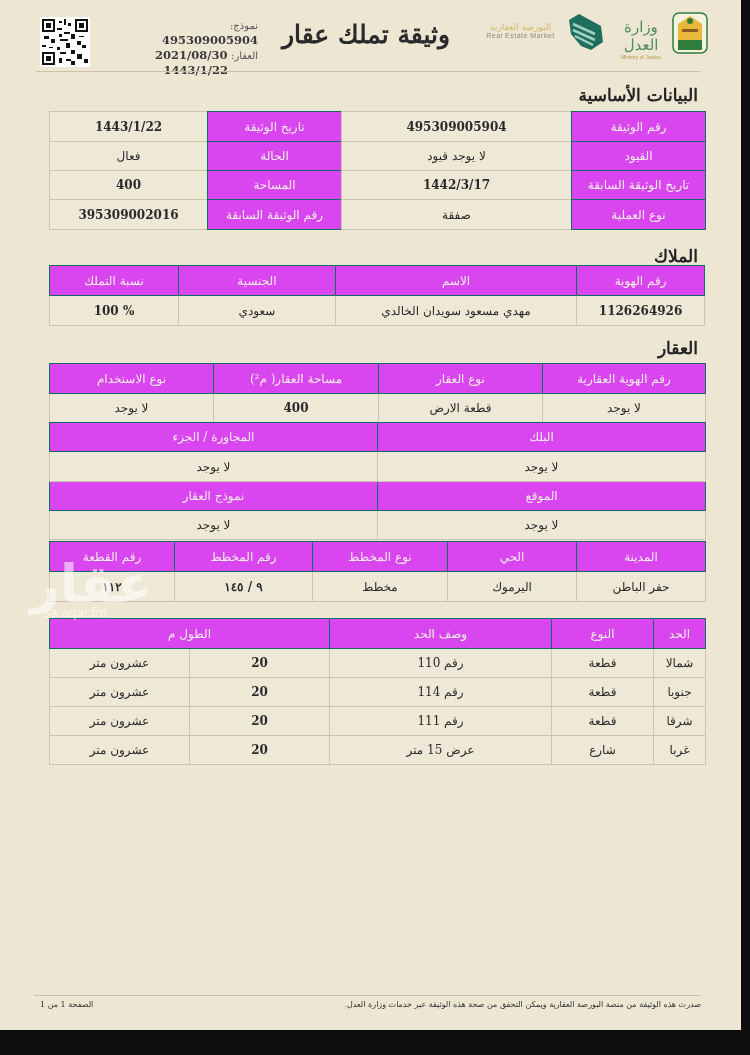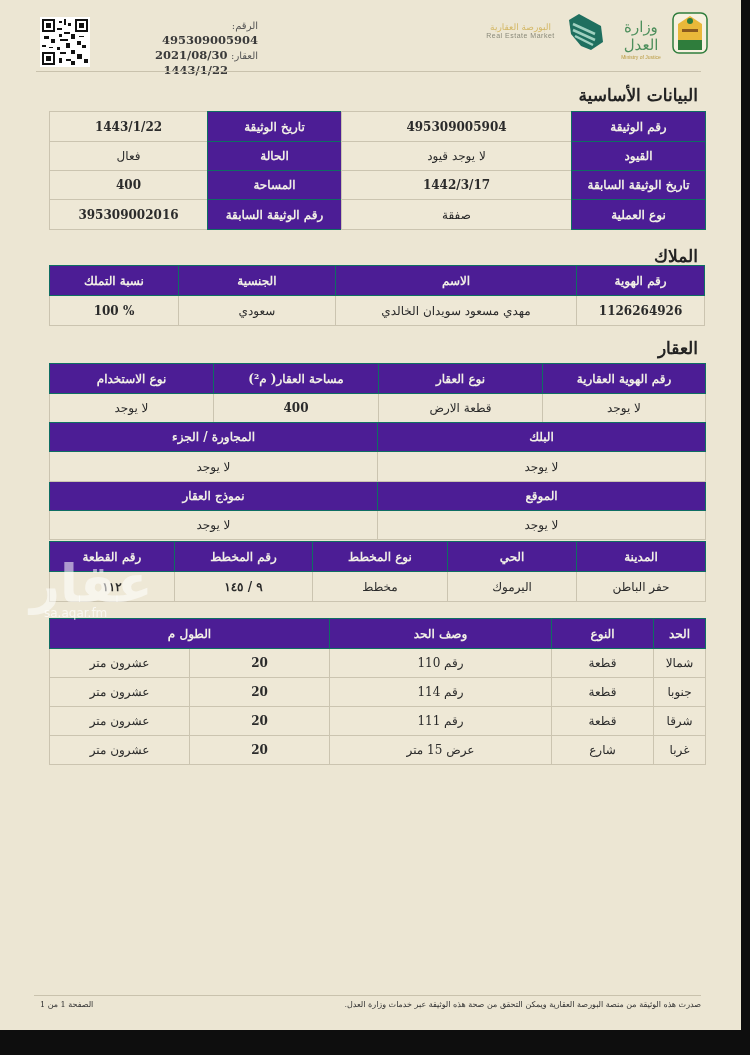--- a/index.html
+++ b/index.html
@@ -25,21 +25,21 @@
   .logo-mark { position: absolute; left: 565px; top: 12px; width: 42px; height: 40px; }
   .logo-moj-text { position: absolute; left: 612px; top: 18px; width: 58px; text-align: center; }
   .logo-moj-text .ar { font-size: 15px; color: #4d8f5c; font-weight: normal; }
   .logo-moj-text .en { font-family: "Liberation Sans", sans-serif; font-size: 5px; color: #b99a3f; }
   .logo-emblem { position: absolute; left: 672px; top: 12px; width: 36px; height: 42px; }
 
   
   .section-title { position: absolute; right: 43px; font-size: 17px; font-weight: bold; color: #232323; direction: rtl; }
   table { position: absolute; border-collapse: collapse; direction: rtl; table-layout: fixed; }
   td, th { border: 1px solid #cbc4b0; font-size: 12px; text-align: center; vertical-align: middle; color: #2b2b2b; font-weight: normal; }
-  .hd { background: #4c1d95; color: #f1efe6; font-weight: bold; font-size: 12px; border-color: #0f6e63; }
+  .hd { background: #d946ef; color: #f1efe6; font-weight: normal; font-size: 12px; border-color: #0f6e63; }
   .val { background: #eee8d6; }
   .num { font-weight: bold; }
 
   
   .watermark { position: absolute; left: 30px; top: 548px; width: 130px; height: 80px; pointer-events: none; }
   .watermark .big { position: absolute; left: 0; top: 6px; font-family: "DejaVu Sans", sans-serif; font-size: 52px; color: rgba(255,255,255,0.55); font-weight: bold; letter-spacing: -2px; }
   .watermark .small { position: absolute; left: 14px; top: 58px; font-family: "DejaVu Sans", sans-serif; font-size: 12px; color: rgba(255,255,255,0.7); direction: ltr; }
 
   
   .footer-line { position: absolute; left: 34px; right: 40px; top: 995px; height: 1px; background: #c9c2ad; }
@@ -69,24 +69,25 @@
       <svg viewBox="0 0 42 40" width="42" height="40">
         <path d="M4 8 L14 2 L36 14 L38 30 L26 38 L16 34 L6 22 Z" fill="#1f6f5f"></path>
         <path d="M8 12 L30 22 M8 18 L30 28 M10 24 L28 33" stroke="#9fd0c0" stroke-width="2.5" fill="none"></path>
       </svg>
     </div>
     <div class="logo-market">
       <div class="ar">البورصة العقارية</div>
       <div class="en">Real Estate Market</div>
     </div>
 
+    <div class="doc-title">وثيقة تملك عقار</div>
 
     <div class="meta">
       <div>
-        <span class="lbl">الرقم:</span>
+        <span class="lbl">نموذج:</span>
         <span class="v">495309005904</span>
       </div>
       <div>
         <span class="lbl">العقار:</span>
         <span class="v">2021/08/30</span>
       </div>
       <div class="row3">
         <span class="v">1443/1/22</span>
       </div>
     </div>

